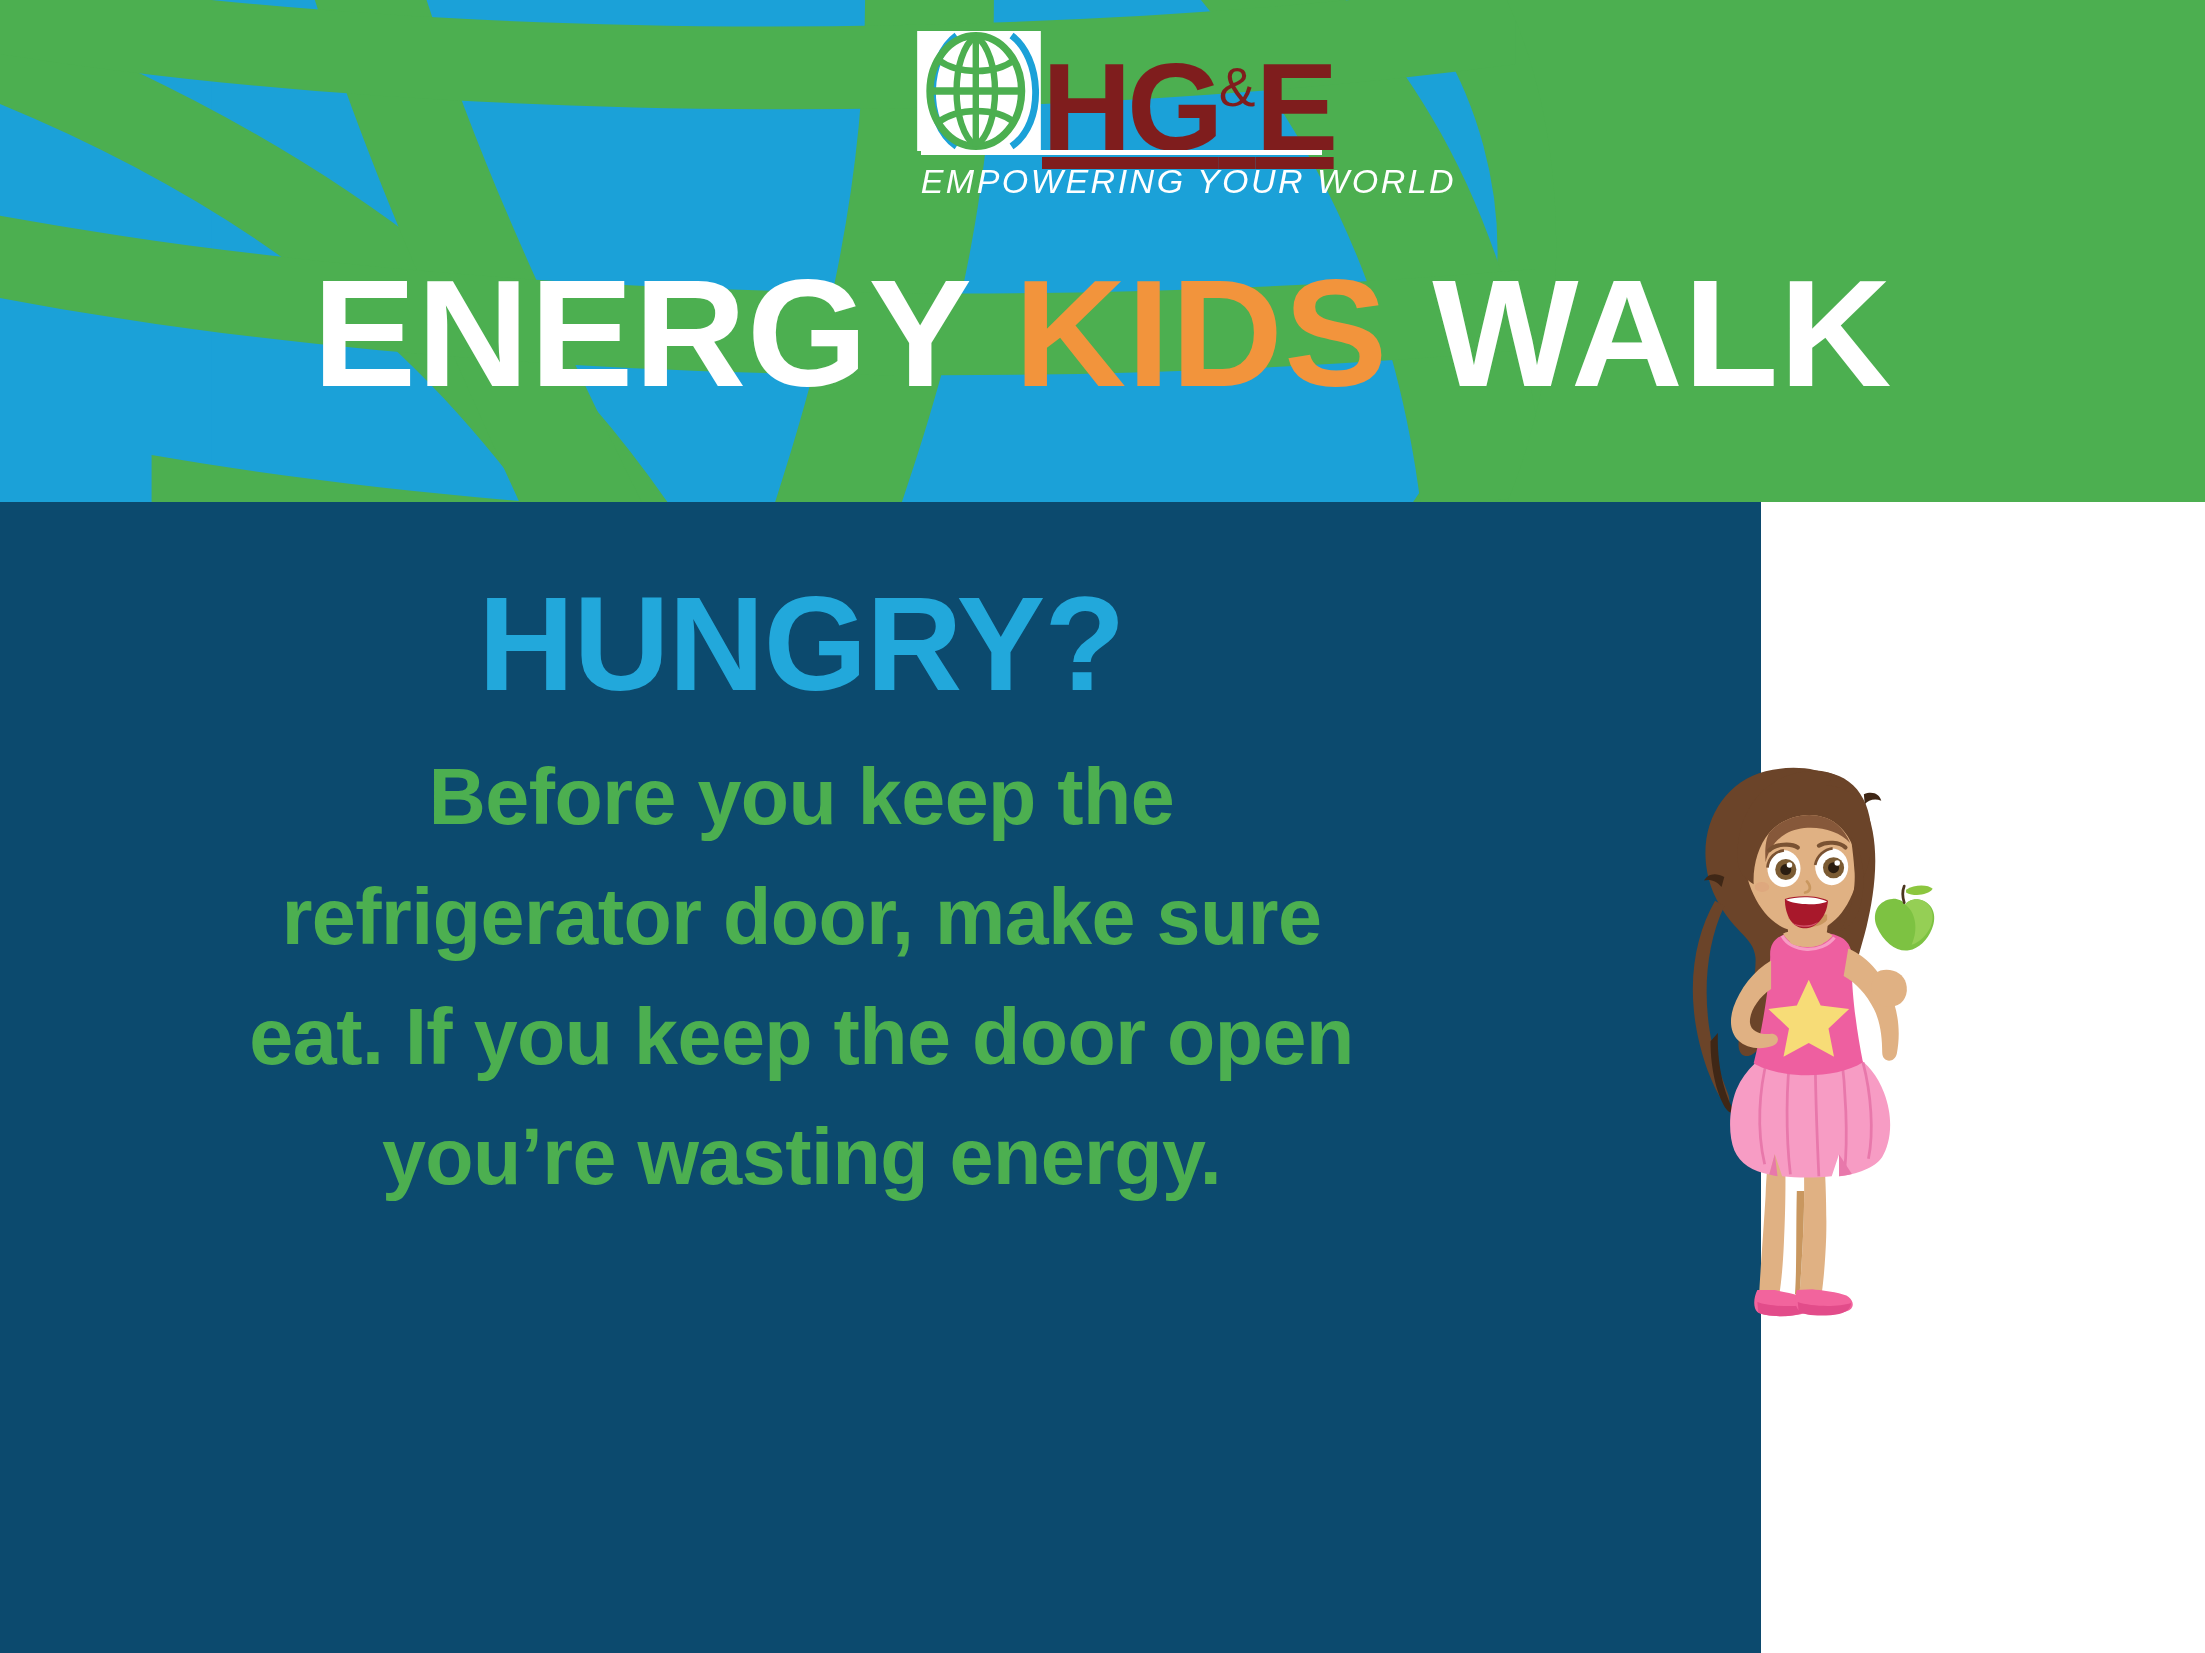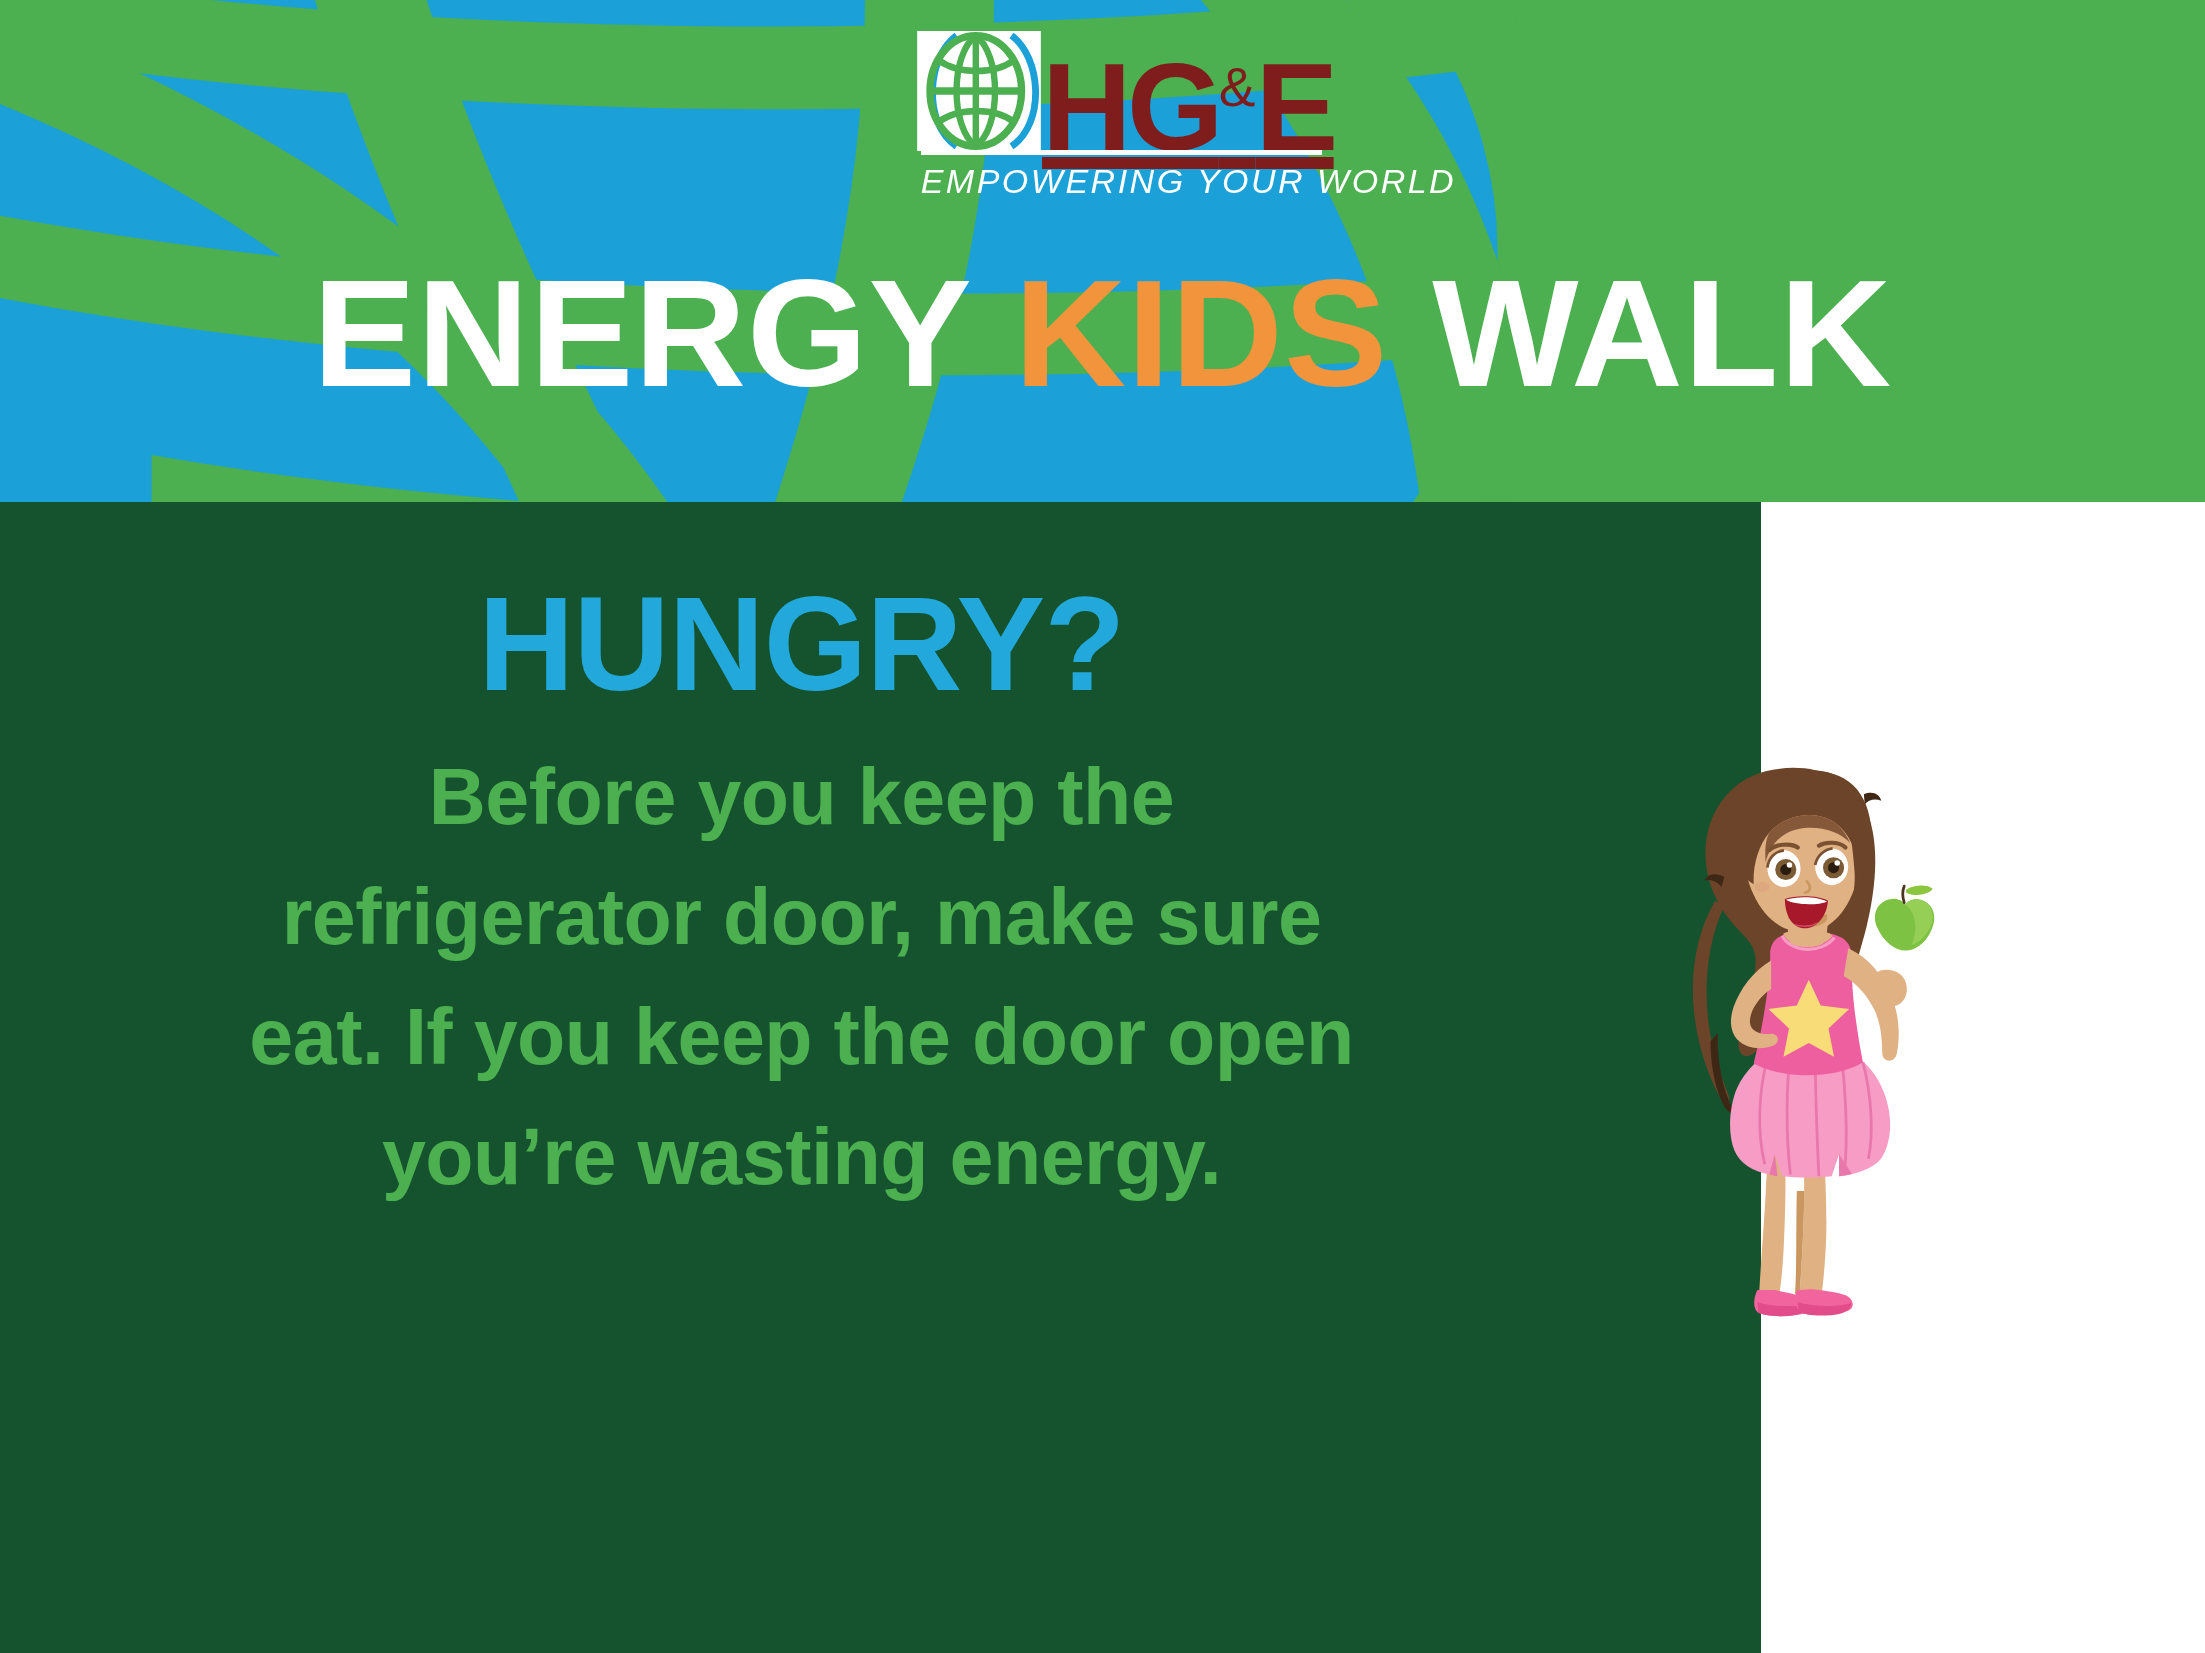--- a/index.html
+++ b/index.html
@@ -108,21 +108,21 @@
   #banner-title .w { color: #ffffff; }
   #banner-title .o { color: #F2943C; }
 
   
   #content {
     position: absolute;
     left: 0;
     top: 502px;
     width: 1761px;
     height: 1152px;
-    background: #14532d;
+    background: #0c4a6e;
   }
 
   #text-col {
     position: absolute;
     left: 64px;
     top: 0px;
     width: 1475px;
     text-align: center;
   }
   #headline {

